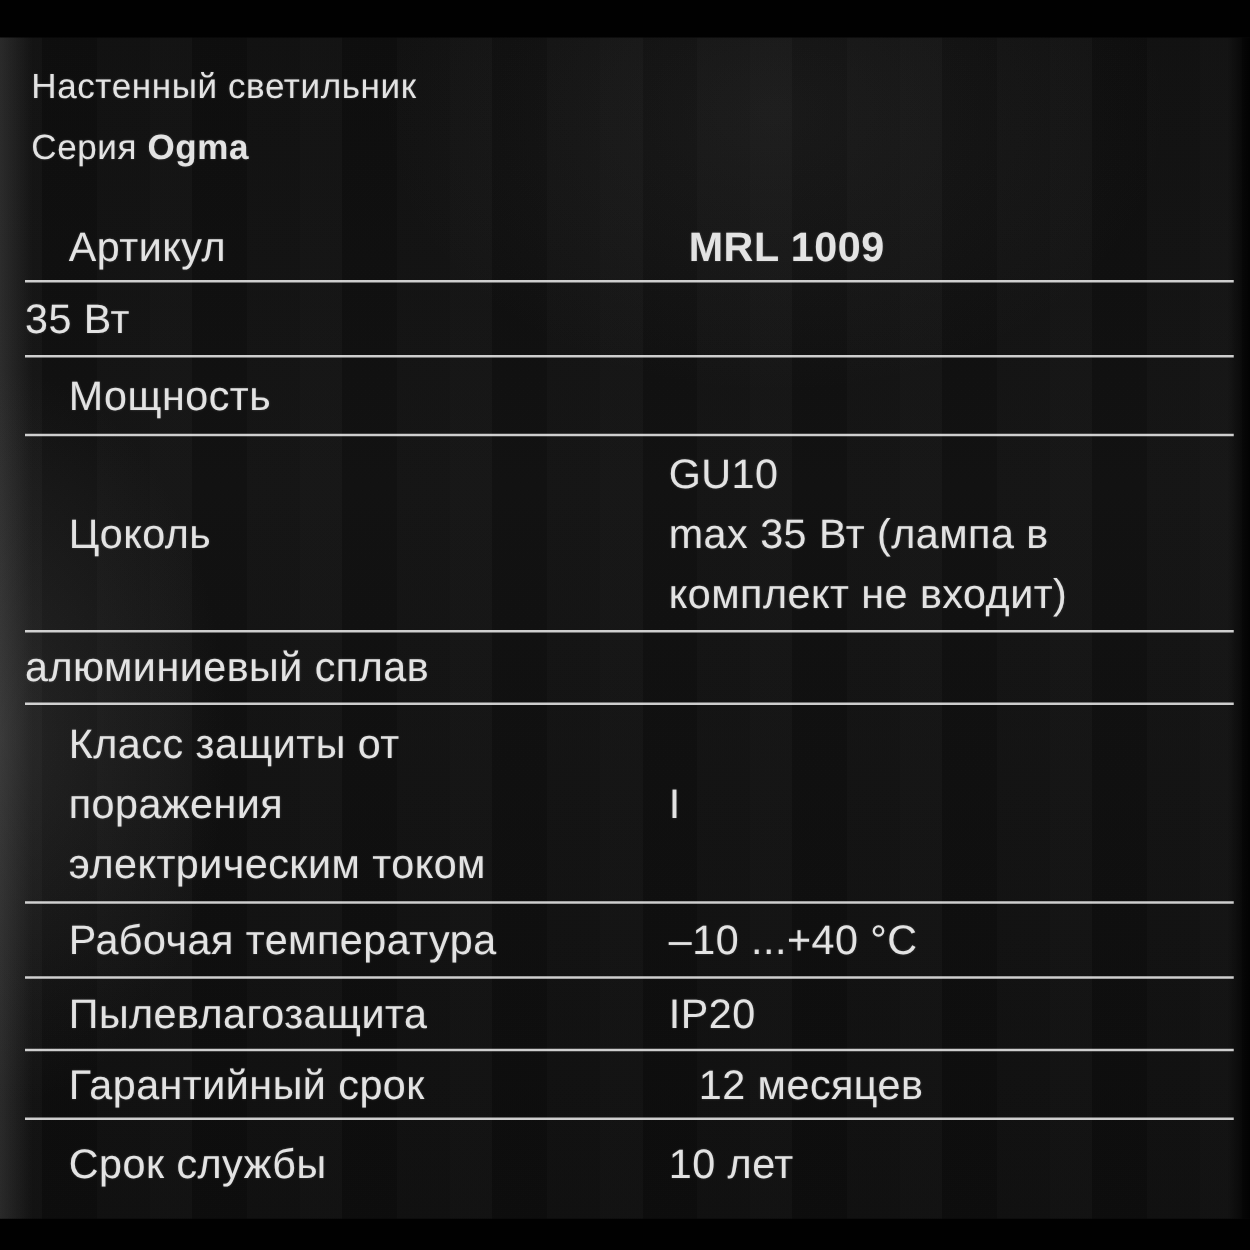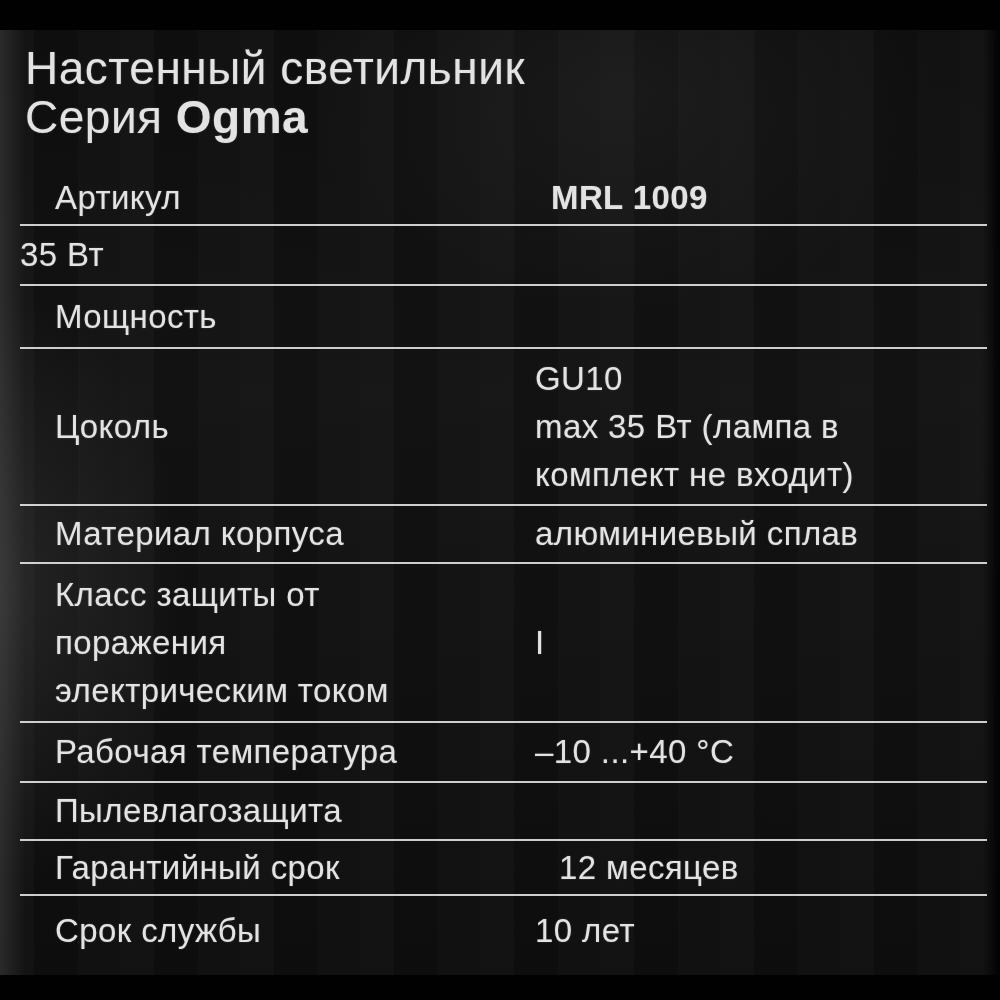--- a/index.html
+++ b/index.html
@@ -39,21 +39,21 @@
       linear-gradient(270deg, rgba(0,0,0,0.85) 0px, rgba(0,0,0,0) 18px),
       repeating-linear-gradient(90deg,
         rgba(255,255,255,0.018) 0 34px,
         rgba(0,0,0,0.05) 34px 78px,
         rgba(255,255,255,0.012) 78px 120px),
       linear-gradient(180deg, #0f0f0f 0%, #131313 38%, #0e0e0e 100%);
     text-shadow: 0 0 2px rgba(255,255,255,0.22);
   }
   .header {
     padding: 14px 0 0 25px;
-    font-size: 46px;
+    font-size: 28px;
     line-height: 49px;
     font-weight: 400;
     letter-spacing: 0.5px;
   }
   .series-name { font-weight: 700; }
   .spec-table {
     margin: 29px 13px 0 20px;
     width: 967px;
   }
   .spec-row {
@@ -119,38 +119,38 @@
       </div>
 
       <div class="spec-row">
         <div class="cell label">Цоколь</div>
         <div class="cell value">GU10
 max 35 Вт (лампа в
 комплект не входит)</div>
       </div>
 
       <div class="spec-row">
-        <div class="cell label">Материал корпуса</div>
         <div class="cell value">алюминиевый сплав</div>
       </div>
 
       <div class="spec-row">
         <div class="cell label">Класс защиты от
 поражения
 электрическим током</div>
         <div class="cell value">I</div>
       </div>
 
       <div class="spec-row">
         <div class="cell label">Рабочая температура</div>
         <div class="cell value">–10 ...+40 °C</div>
       </div>
 
       <div class="spec-row">
         <div class="cell label">Пылевлагозащита</div>
+        <div class="cell value">IP20</div>
       </div>
 
       <div class="spec-row">
         <div class="cell label">Гарантийный срок</div>
         <div class="cell value">12 месяцев</div>
       </div>
 
       <div class="spec-row">
         <div class="cell label">Срок службы</div>
         <div class="cell value">10 лет</div>

